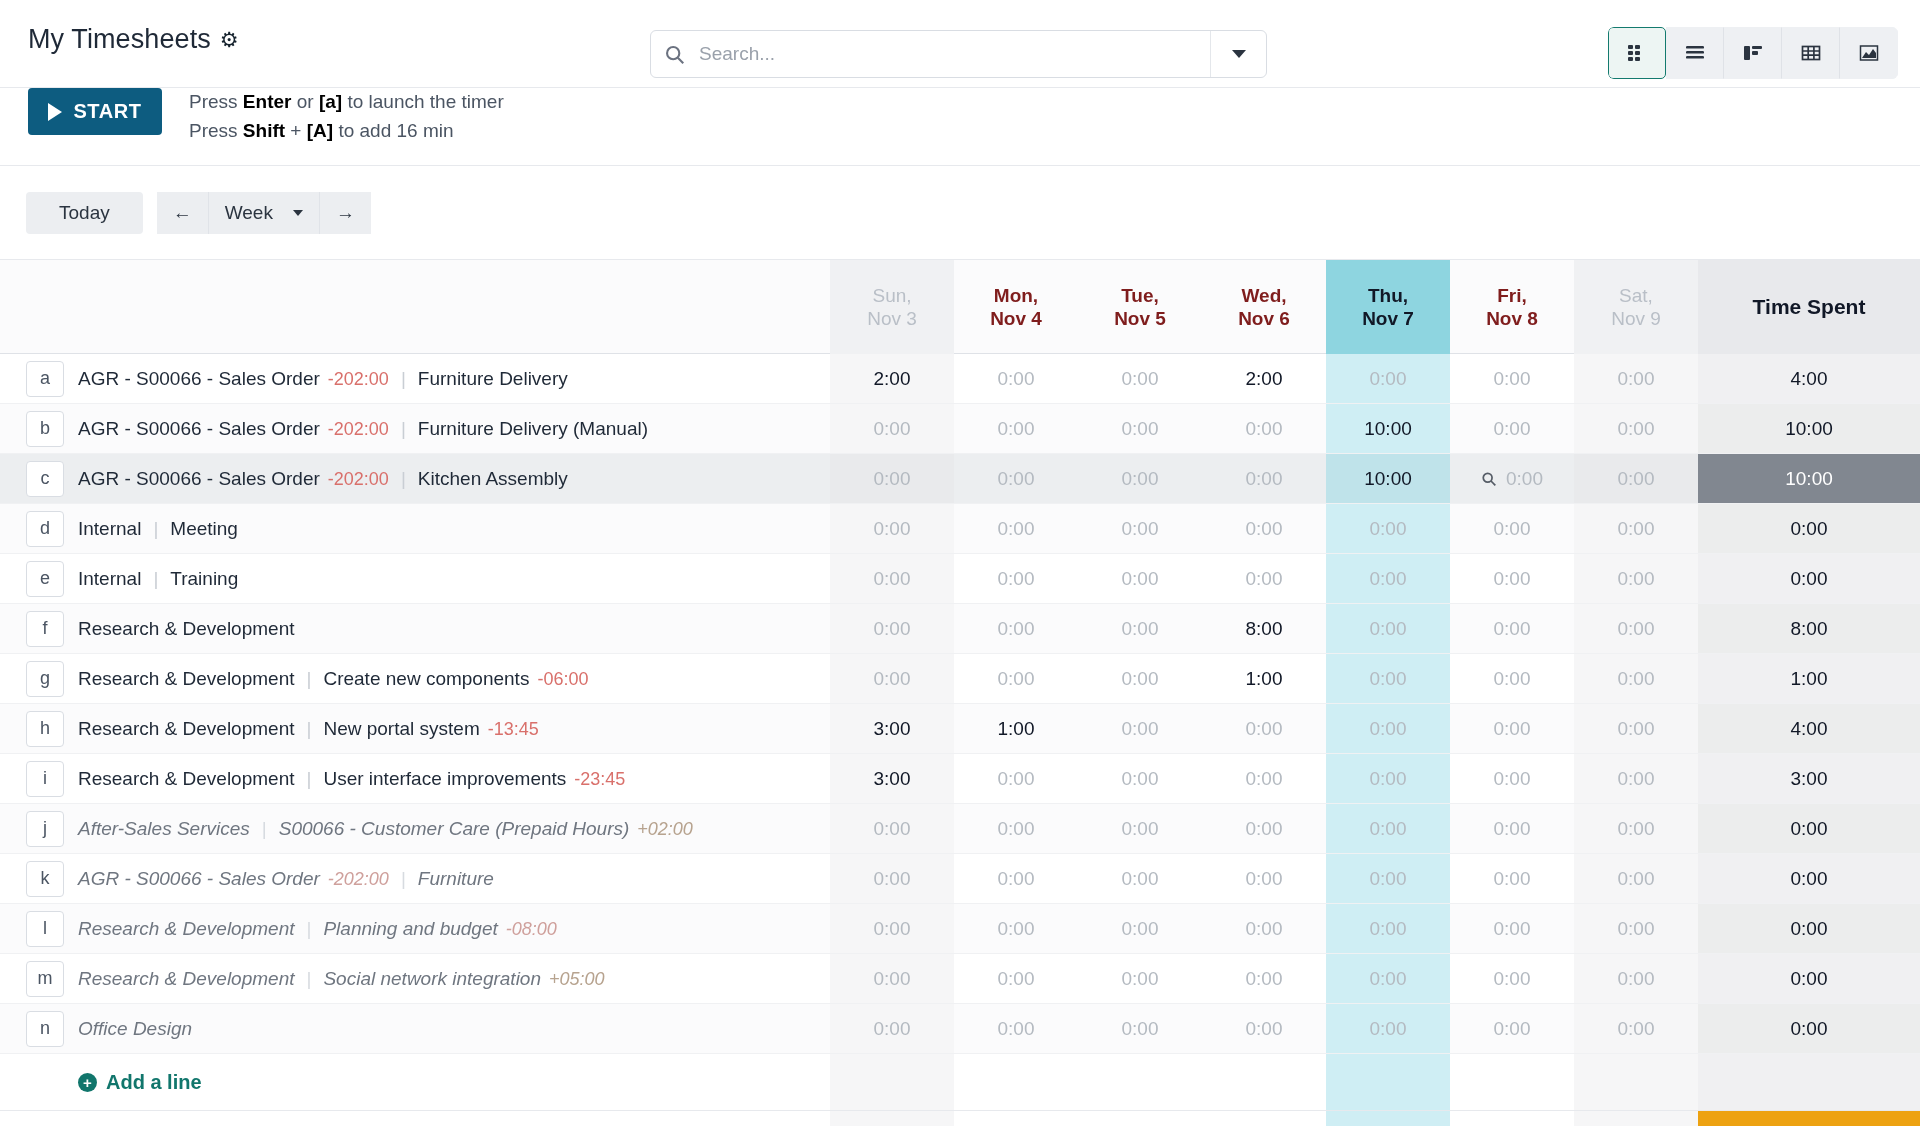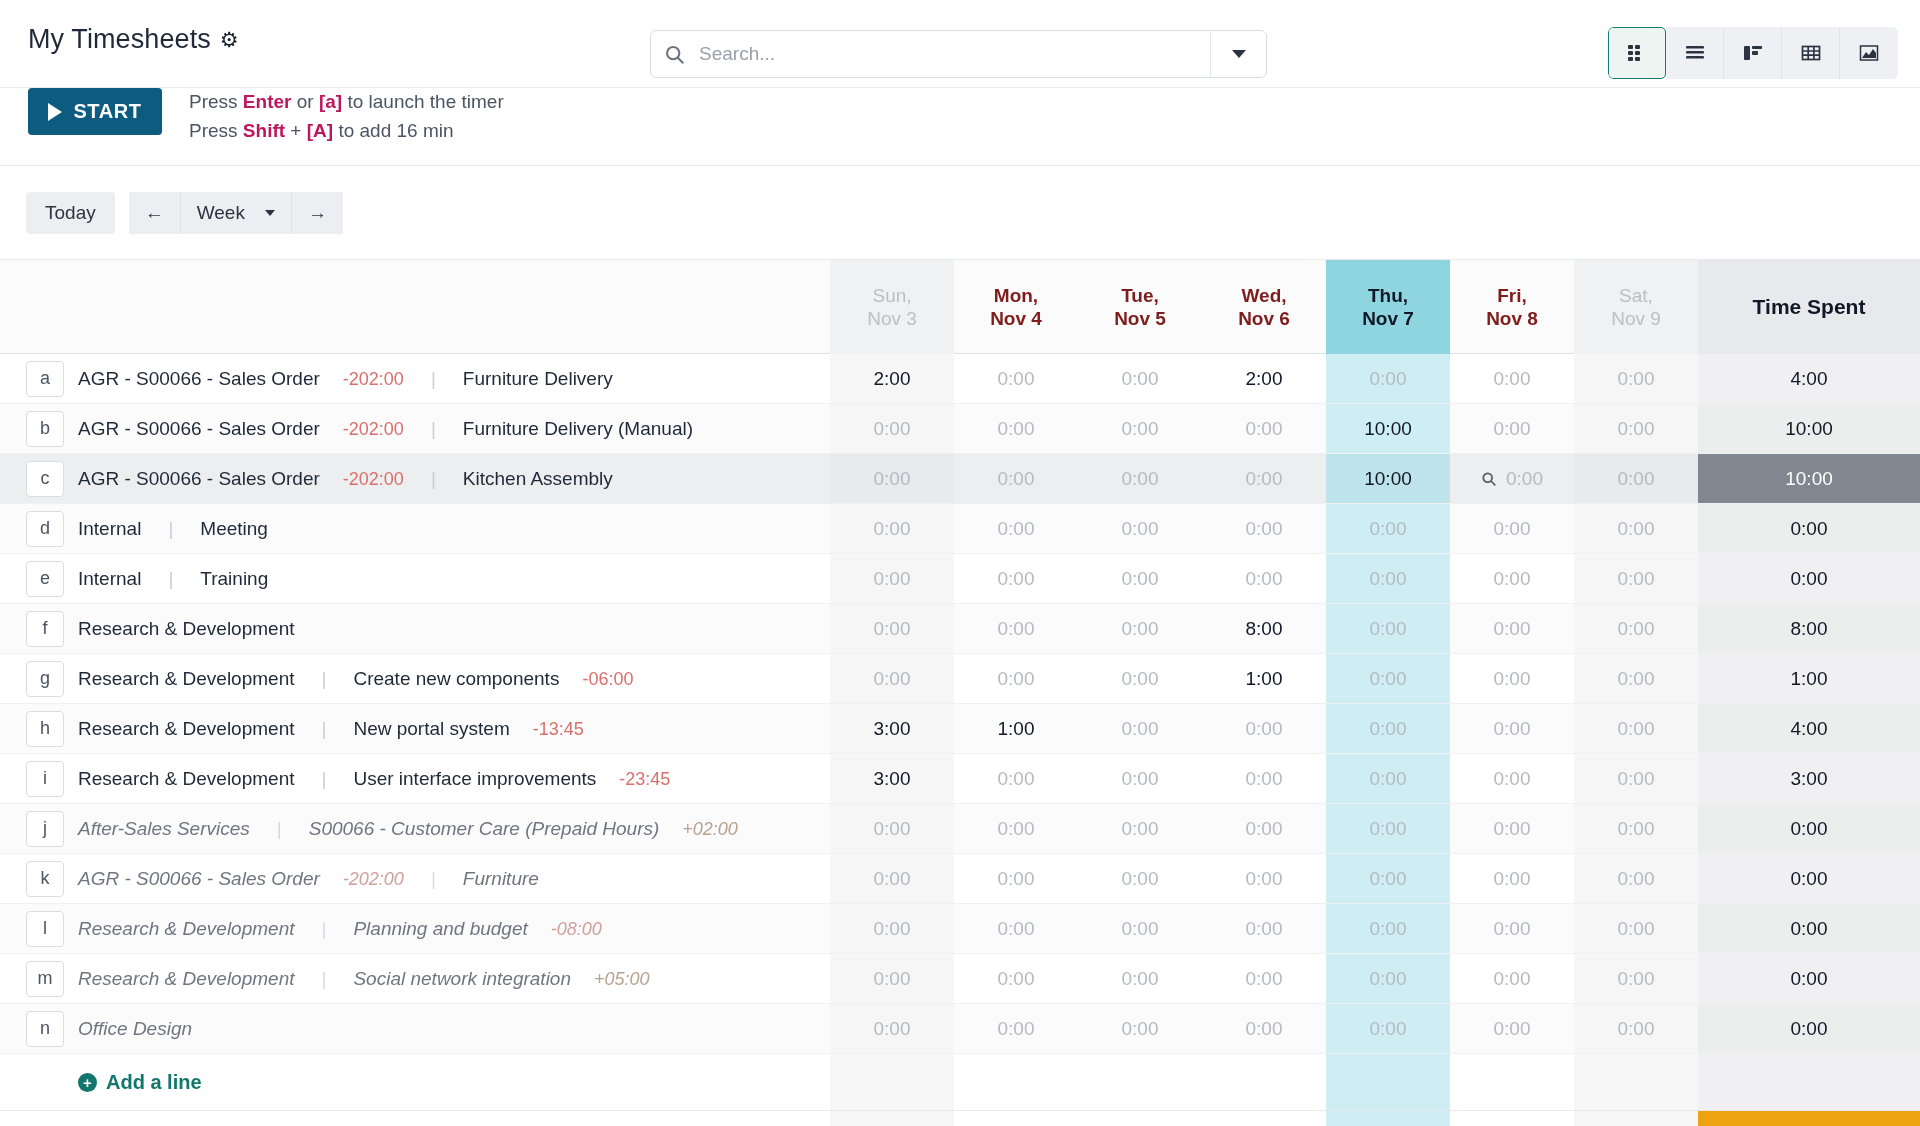--- a/index.html
+++ b/index.html
@@ -124,21 +124,21 @@
     border-top: 9px solid transparent;
     border-bottom: 9px solid transparent;
     border-left: 14px solid #fff;
   }
   .hints {
     margin-left: 27px;
     font-size: 19px;
     color: #4b5563;
     line-height: 1.52;
   }
-  .hints b { color: #be185d; font-weight: 700; }
+  .hints b { color: #000000; font-weight: 700; }
 
   
   .grid {
     width: 1920px;
     font-size: 19px;
   }
   .row {
     display: flex;
     width: 100%;
   }
@@ -162,21 +162,21 @@
     flex: 1 1 auto;
     display: flex;
     align-items: center;
     justify-content: center;
   }
 
   
   .navrow { height: 94px; border-bottom: 1px solid #e7e9ed; background:#fff; }
   .navrow .cell-name { gap: 0; }
   .btn-today {
-    height: 42px; padding: 0 19px;
+    height: 42px; padding: 0 33px;
     background: #eceef1; border: none; border-radius: 4px;
     font-size: 19px; color: #2b3440; cursor: pointer;
     font-family: "Liberation Sans", sans-serif;
     margin-right: 14px;
   }
   .navgroup { display: flex; }
   .navgroup button {
     height: 42px;
     background: #eceef1;
     border: none;
@@ -243,21 +243,21 @@
   .rowletter {
     width: 38px; height: 36px;
     border: 1px solid #d9dde3;
     border-radius: 4px;
     background: #fff;
     display: flex; align-items: center; justify-content: center;
     font-size: 18px; color: #4b5563;
     flex: 0 0 38px;
     cursor: pointer;
   }
-  .namebits { display: flex; align-items: baseline; gap: 15px; white-space: nowrap; }
+  .namebits { display: flex; align-items: baseline; gap: 0; white-space: nowrap; }
   .proj { color: #1f2937; }
   .budget { color: #d9706b; margin-left: 8px; font-size: 18px; }
   .sep { color: #c9ced4; margin: 0 12px; }
   .task { color: #1f2937; }
   .muted .proj, .muted .task { color: #6f7680; font-style: italic; }
   .muted .budget { color: #cfa09c; font-style: italic; }
   .muted .sep { color: #d7dbe0; }
   .budget.pos { color: #b7a38f; }
 
   .magnifier {

